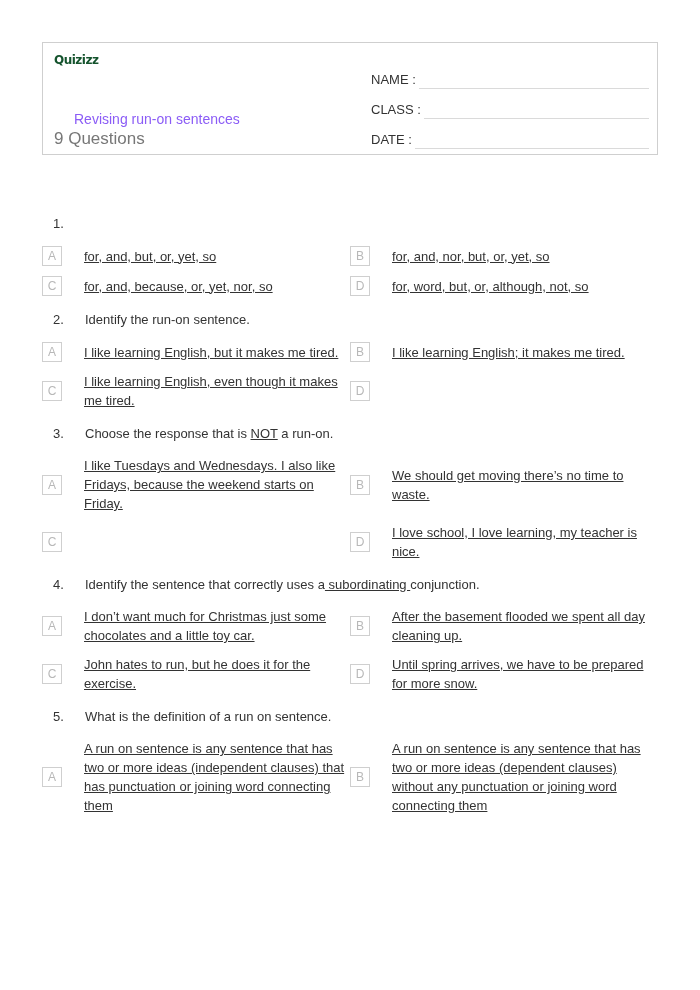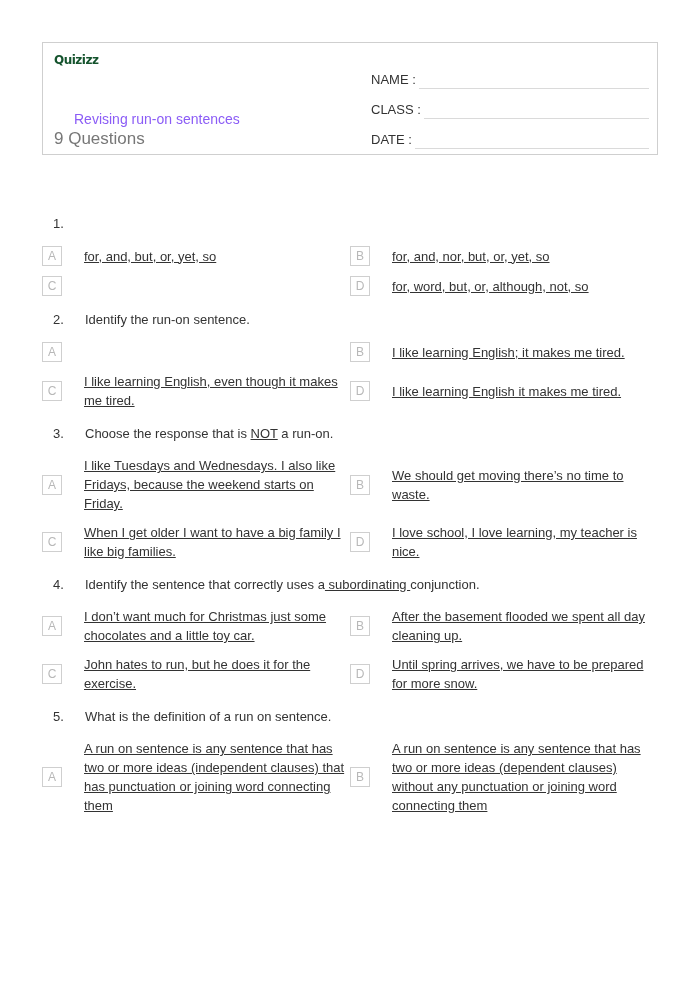--- a/index.html
+++ b/index.html
@@ -72,50 +72,51 @@
         <span class="opt-text">for, and, but, or, yet, so</span>
       </div>
       <div class="opt">
         <span class="opt-letter">B</span>
         <span class="opt-text">for, and, nor, but, or, yet, so</span>
       </div>
     </div>
     <div class="opt-row">
       <div class="opt">
         <span class="opt-letter">C</span>
+        <span class="opt-text">for, and, because, or, yet, nor, so</span>
       </div>
       <div class="opt">
         <span class="opt-letter">D</span>
         <span class="opt-text">for, word, but, or, although, not, so</span>
       </div>
     </div>
   </div>
 
   <div class="question">
     <div class="q-head">
       <span class="q-num">2.</span>
       <span class="q-text">Identify the run-on sentence.</span>
     </div>
     <div class="opt-row">
       <div class="opt">
         <span class="opt-letter">A</span>
+        <span class="opt-text">I like learning English, but it makes me tired.</span>
       </div>
       <div class="opt">
         <span class="opt-letter">B</span>
         <span class="opt-text">I like learning English; it makes me tired.</span>
       </div>
     </div>
     <div class="opt-row">
       <div class="opt">
         <span class="opt-letter">C</span>
         <span class="opt-text">I like learning English, even though it makes me tired.</span>
       </div>
       <div class="opt">
         <span class="opt-letter">D</span>
-        <span class="opt-text">I like learning English it makes me tired.</span>
       </div>
     </div>
   </div>
 
   <div class="question">
     <div class="q-head">
       <span class="q-num">3.</span>
       <span class="q-text"><span>Choose the response that is </span><u>NOT</u><span> a run-on.</span></span>
     </div>
     <div class="opt-row">
@@ -124,21 +125,20 @@
         <span class="opt-text">I like Tuesdays and Wednesdays. I also like Fridays, because the weekend starts on Friday.</span>
       </div>
       <div class="opt">
         <span class="opt-letter">B</span>
         <span class="opt-text">We should get moving there’s no time to waste.</span>
       </div>
     </div>
     <div class="opt-row">
       <div class="opt">
         <span class="opt-letter">C</span>
-        <span class="opt-text">When I get older I want to have a big family I like big families.</span>
       </div>
       <div class="opt">
         <span class="opt-letter">D</span>
         <span class="opt-text">I love school, I love learning, my teacher is nice.</span>
       </div>
     </div>
   </div>
 
   <div class="question">
     <div class="q-head">

